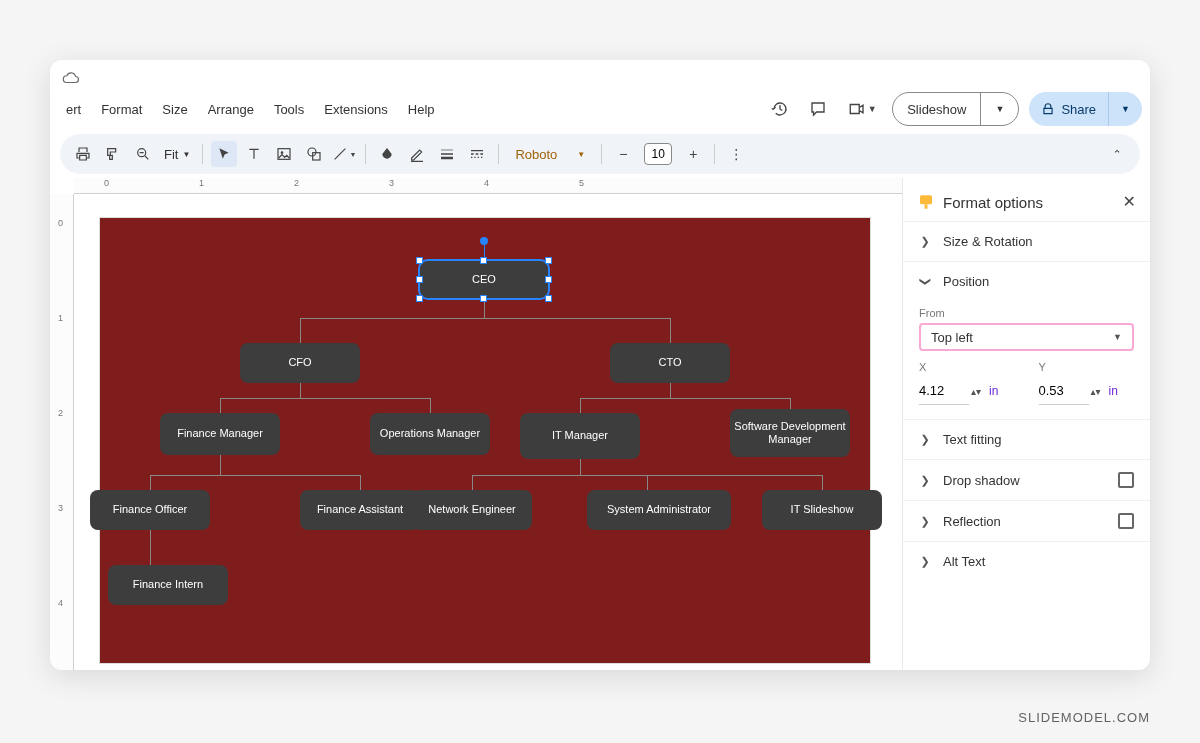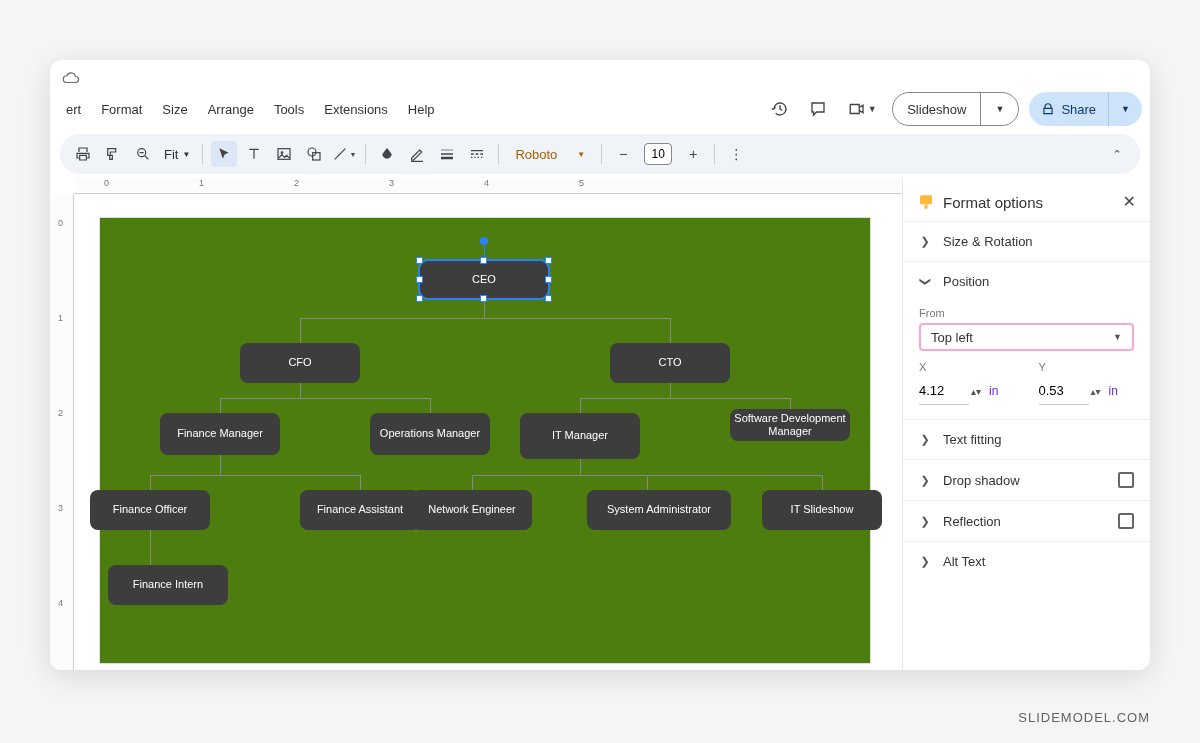--- a/index.html
+++ b/index.html
@@ -23,21 +23,21 @@
 .tsep{width:1px;height:20px;background:#ccc;margin:0 4px}
 .zoomsel{font-size:13px;color:#333;padding:2px 4px;cursor:pointer;display:flex;align-items:center;gap:4px}
 .fontsel{font-size:13px;color:#a16207;padding:2px 8px;cursor:pointer;display:flex;align-items:center;gap:20px}
 .fsinput{width:28px;height:22px;border:1px solid #888;border-radius:4px;text-align:center;font-size:12px;margin:0 4px}
 .more{margin-left:auto}
 .body{flex:1;display:flex;overflow:hidden}
 .canvasarea{flex:1;position:relative;overflow:hidden}
 .hrule{position:absolute;top:0;left:24px;right:0;height:16px;border-bottom:1px solid #d0d0d0;background:#fcfcfc}
 .vrule{position:absolute;top:16px;left:0;width:24px;bottom:0;border-right:1px solid #d0d0d0;background:#fcfcfc}
 .tick{position:absolute;font-size:9px;color:#777}
-.slide{position:absolute;top:40px;left:50px;width:770px;height:445px;background:#4d7c0f;box-shadow:0 0 0 1px #ddd}
+.slide{position:absolute;top:40px;left:50px;width:770px;height:445px;background:#7f1d1d;box-shadow:0 0 0 1px #ddd}
 .orgbox{position:absolute;background:#3d3d3d;color:#fff;font-size:11px;border-radius:8px;display:flex;align-items:center;justify-content:center;text-align:center;padding:4px;line-height:1.2}
 .orgbox.sel{outline:2px solid #2684ff}
 .selhandle{position:absolute;width:7px;height:7px;background:#fff;border:1.5px solid #2684ff}
 .rothandle{position:absolute;width:8px;height:8px;background:#2684ff;border-radius:50%}
 .conn{position:absolute;background:#888}
 .hpanel{width:248px;border-left:1px solid #e8e8e8;background:#fff;display:flex;flex-direction:column;font-size:13px;color:#333}
 .hpanel-head{display:flex;align-items:flex-end;padding:14px 14px 10px;gap:8px}
 .hpanel-head .ht{font-size:15px;font-weight:500}
 .closex{margin-left:auto;font-size:16px;cursor:pointer;color:#444}
 .sect{padding:12px 16px;display:flex;align-items:center;gap:12px;cursor:pointer;border-top:1px solid #f0f0f0}
@@ -263,21 +263,21 @@
           <div class="selhandle" style="left:-4px;top:calc(50% - 4px)"></div>
           <div class="selhandle" style="right:-4px;top:calc(50% - 4px)"></div>
           <div class="rothandle" style="left:calc(50% - 4px);top:-24px"></div>
           <div class="conn" style="left:calc(50% - 0.5px);top:-20px;width:1px;height:16px;background:#2684ff"></div>
         </div>
         <div class="orgbox" style="left:140px;top:125px;width:120px;height:40px">CFO</div>
         <div class="orgbox" style="left:510px;top:125px;width:120px;height:40px">CTO</div>
         <div class="orgbox" style="left:60px;top:195px;width:120px;height:42px">Finance Manager</div>
         <div class="orgbox" style="left:270px;top:195px;width:120px;height:42px">Operations Manager</div>
         <div class="orgbox" style="left:420px;top:195px;width:120px;height:46px">IT Manager</div>
-        <div class="orgbox" style="left:630px;top:191px;width:120px;height:32px">Software Development Manager</div>
+        <div class="orgbox" style="left:630px;top:191px;width:120px;height:48px">Software Development Manager</div>
         <div class="orgbox" style="left:-10px;top:272px;width:120px;height:40px">Finance Officer</div>
         <div class="orgbox" style="left:200px;top:272px;width:120px;height:40px">Finance Assistant</div>
         <div class="orgbox" style="left:312px;top:272px;width:120px;height:40px">Network Engineer</div>
         <div class="orgbox" style="left:487px;top:272px;width:144px;height:40px">System Administrator</div>
         <div class="orgbox" style="left:662px;top:272px;width:120px;height:40px">IT Slideshow</div>
         <div class="orgbox" style="left:8px;top:347px;width:120px;height:40px">Finance Intern</div>
       </div>
     </div>
 
     <div class="hpanel">

